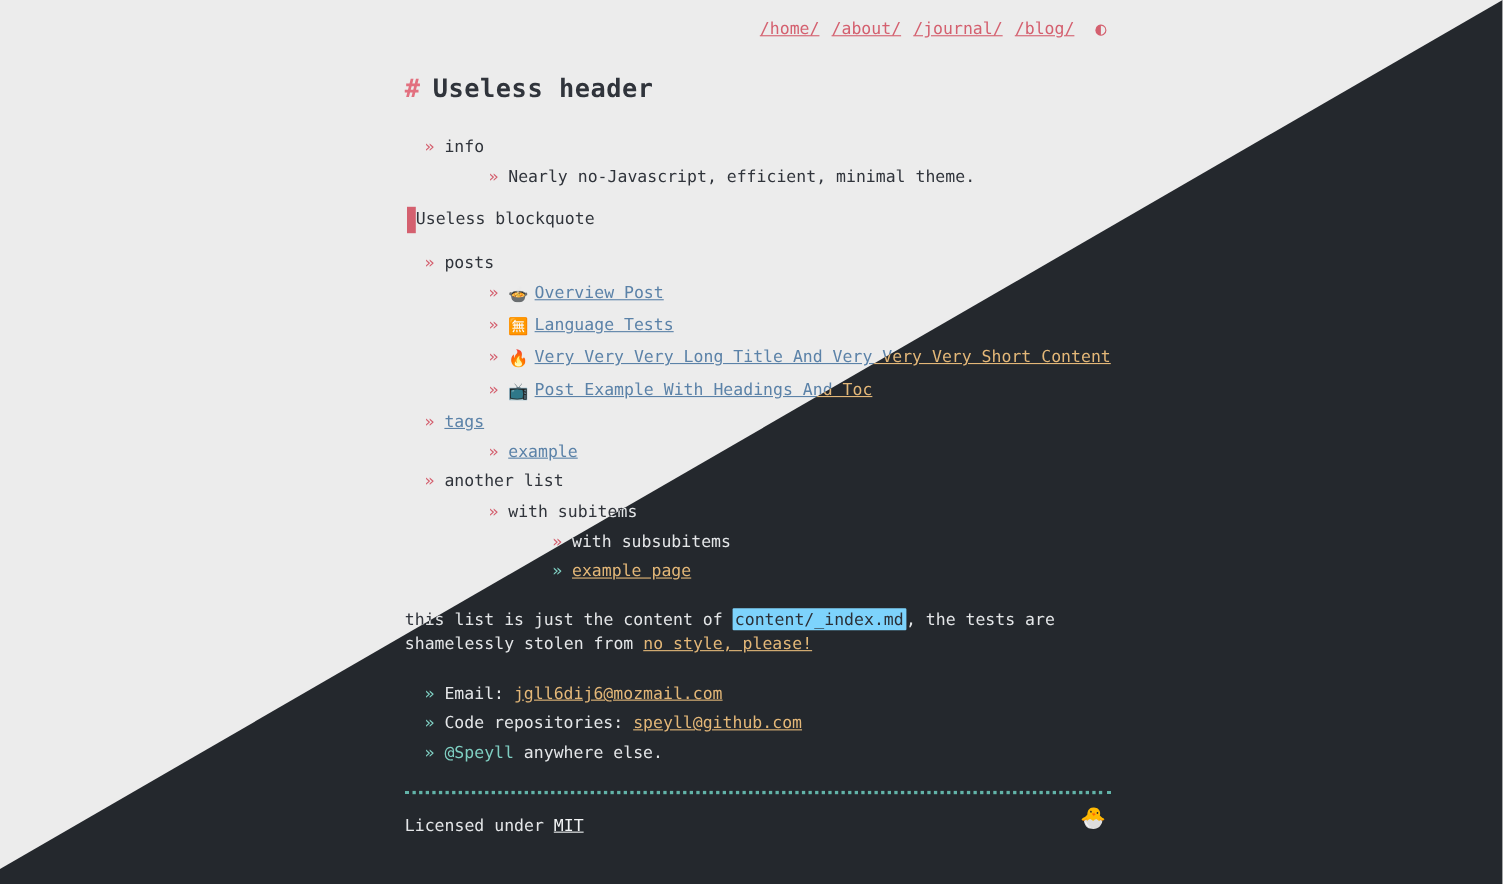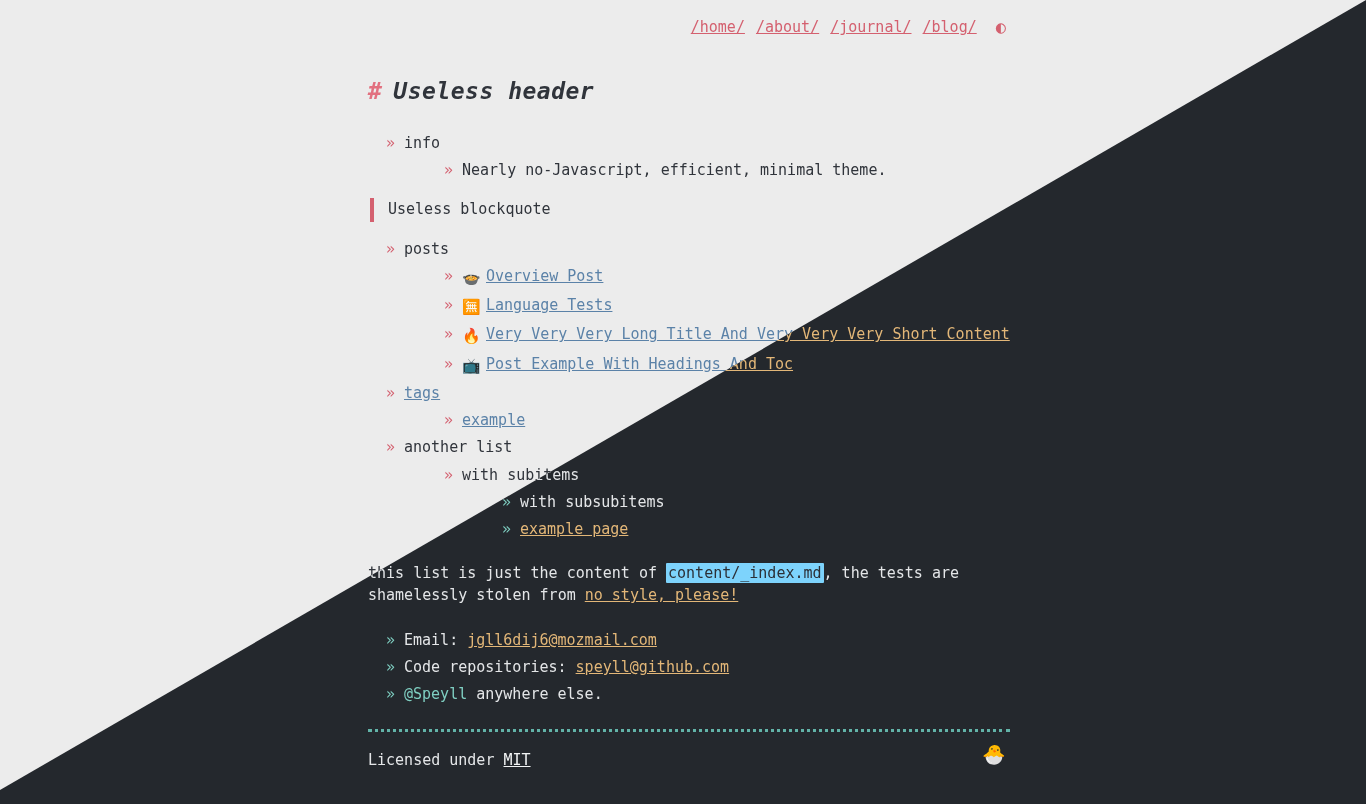--- a/index.html
+++ b/index.html
@@ -41,21 +41,21 @@
     width: 644px;
     margin: 0 0 0 362px;
     padding-top: 14px;
   }
 
   
   .nav {
     text-align: right;
     font-size: 15px;
     padding-right: 0;
-    margin-bottom: 34px;
+    margin-bottom: 24px;
     white-space: nowrap;
     width: 644px;
   }
   .nav a {
     text-decoration: underline;
     margin-right: 2px;
   }
   .theme-toggle {
     display: inline-block;
     margin-left: 8px;
@@ -63,21 +63,20 @@
     vertical-align: -1px;
     cursor: pointer;
   }
 
   
   h2.heading {
     font-size: 23px;
     font-weight: bold;
     margin: 18px 0 22px 6px;
     letter-spacing: 0.5px;
-    font-style: italic;
   }
   h2.heading .hash { margin-right: 11px; }
 
   
   ul { list-style: none; margin: 0; padding: 0; }
   ul.lvl1 { margin-left: 24px; }
   ul.lvl2 { margin-left: 40px; }
   ul.lvl3 { margin-left: 40px; }
   li {
     position: relative;
@@ -93,22 +92,22 @@
     display: inline-block;
     width: 20px;
     margin-right: 4px;
     vertical-align: -2px;
   }
   li a { }
 
   
   blockquote {
     margin: 16px 0 16px 8px;
-    padding-left: 14px;
-    border-left: 4px solid #0ea5e9;
+    padding-left: 0;
+    border-left: 8px solid #0ea5e9;
   }
 
   
   p.body-text {
     margin: 22px 0 22px 6px;
     width: 600px;
     line-height: 1.45;
   }
   code.inline {
     background: #7dd3fc;

